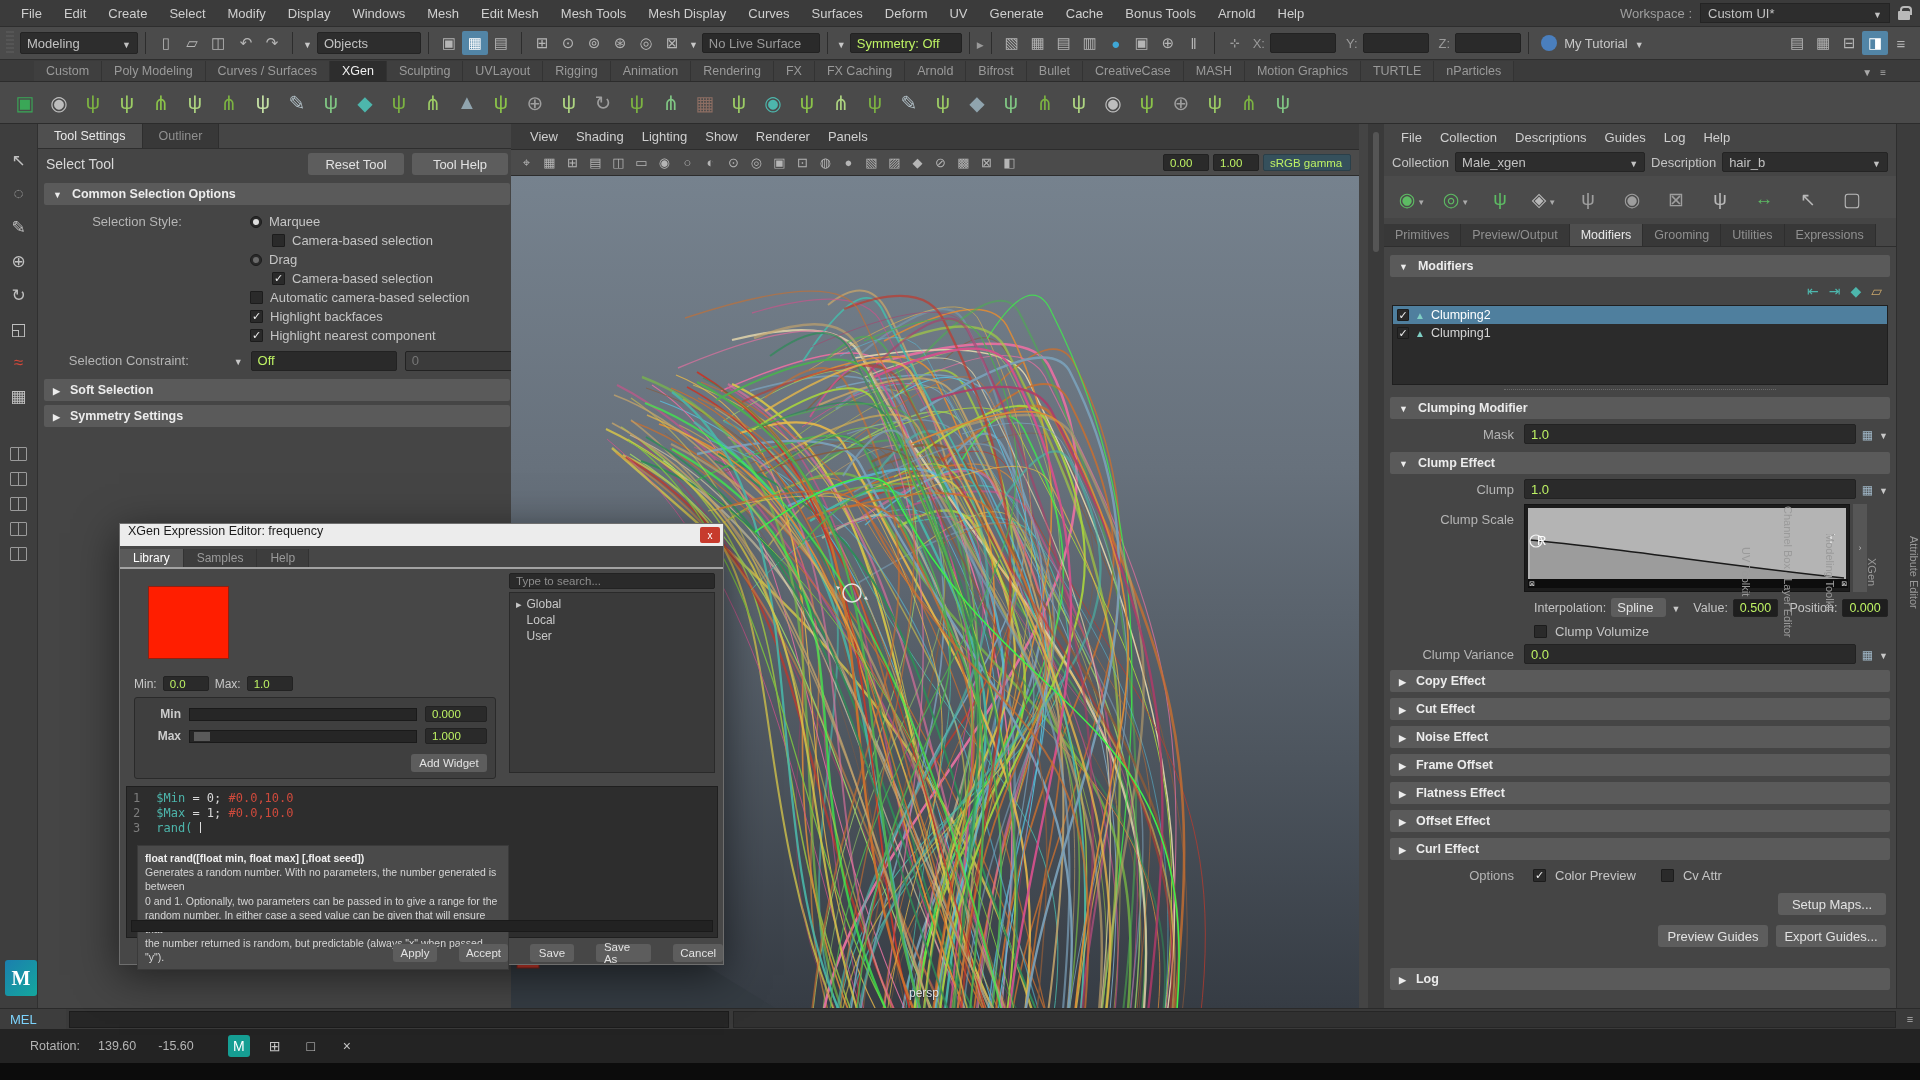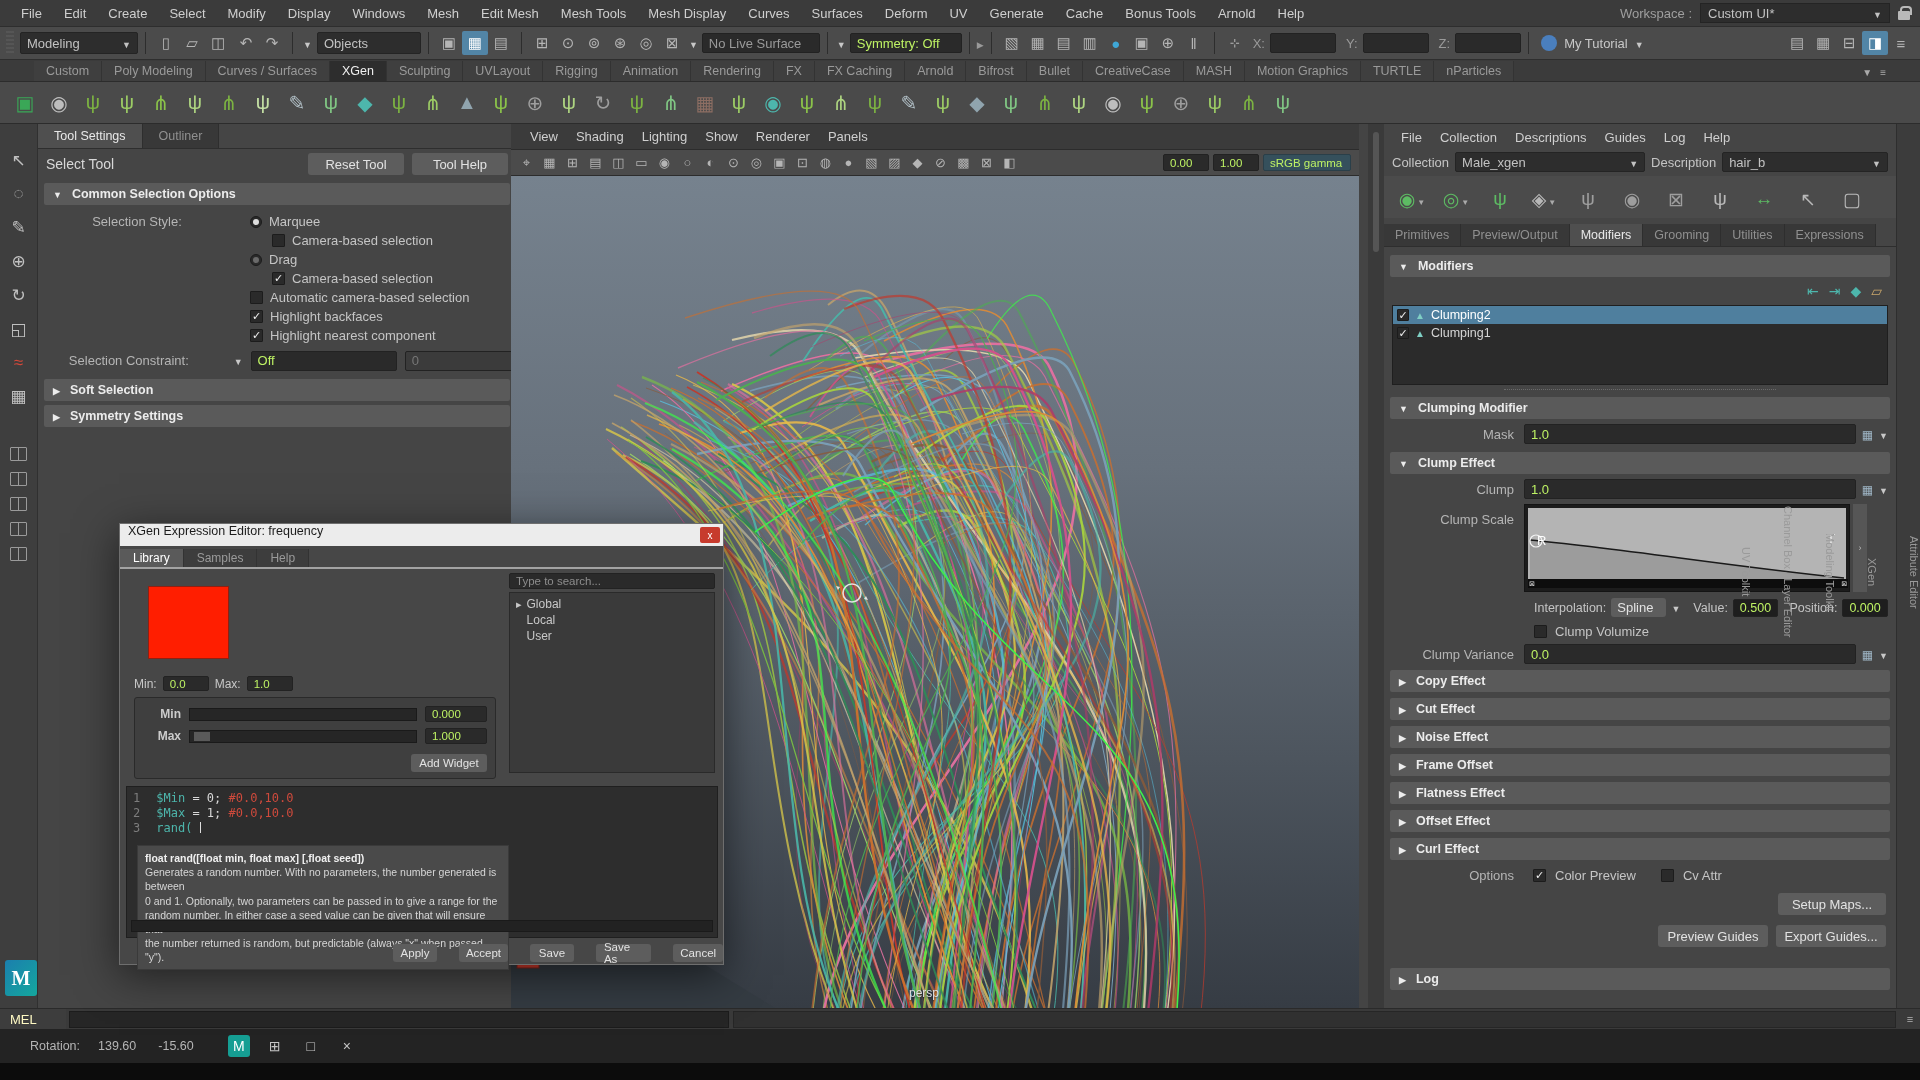--- a/index.html
+++ b/index.html
@@ -1022,21 +1022,21 @@
         <span class="btn" style="min-width:44px;height:18px;padding:0 8px;font-size:11.5px">Accept</span>
         <span class="btn" style="min-width:44px;height:18px;padding:0 8px;font-size:11.5px">Save</span>
         <span class="btn" style="min-width:44px;height:18px;padding:0 8px;font-size:11.5px">Save As</span>
         <span class="btn" style="min-width:44px;height:18px;padding:0 8px;font-size:11.5px">Cancel</span>
       </div>
   </div>
 
   <div class="abs" style="left:5px;top:960px;width:32px;height:36px;border-radius:3px;background:linear-gradient(135deg,#1b7fae,#14a79d);display:flex;align-items:center;justify-content:center;color:#fff;font-weight:bold;font-size:20px;font-family:'Liberation Serif',serif">M</div>
 
   <div class="cmdline">
-    <div style="width:66px;height:100%;display:flex;align-items:center;padding-left:10px;background:#3d3d3d;color:#fef9c3">
+    <div style="width:66px;height:100%;display:flex;align-items:center;padding-left:10px;background:#3d3d3d;color:#7dd3fc">
       <span>MEL</span>
     </div>
     <div style="width:660px;height:17px;background:#262626;border:1px solid #1c1c1c;margin-left:3px"></div>
     <div style="flex:1;height:17px;background:#303030;border:1px solid #262626;margin:0 4px"></div>
     <span class="tile" style="width:20px;height:18px;font-size:11px">≡</span>
   </div>
 
   <div class="statusbar">
     <span style="margin-left:30px">Rotation:</span>
     <span style="margin-left:18px">139.60</span>

